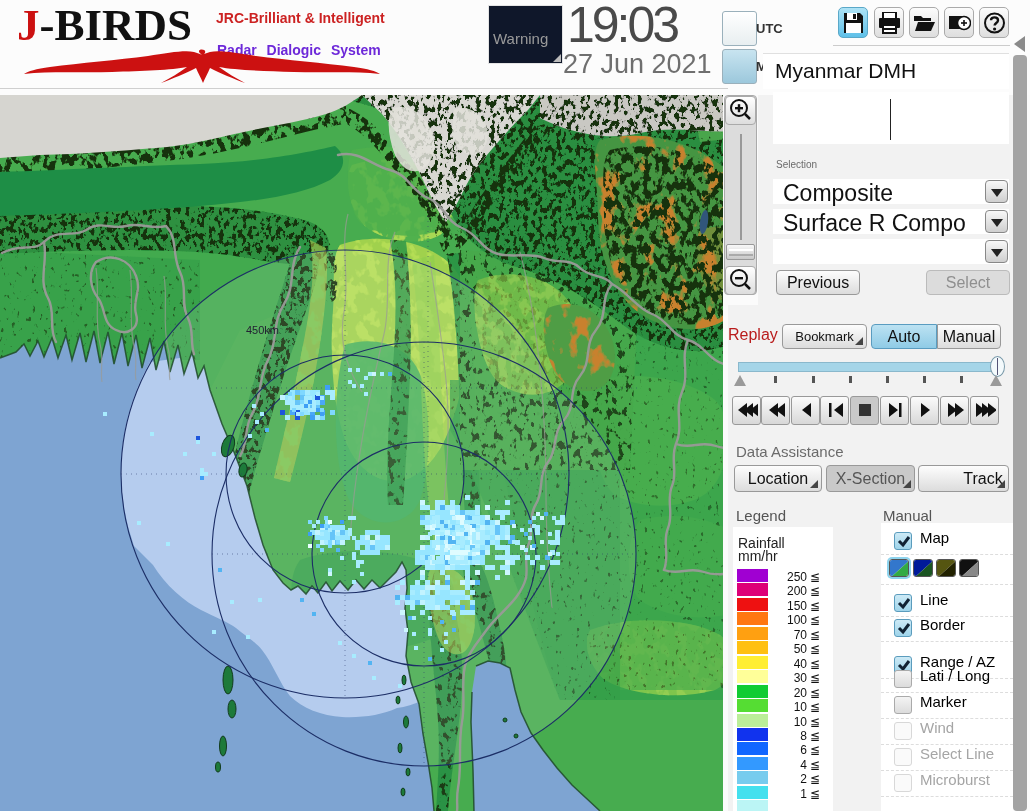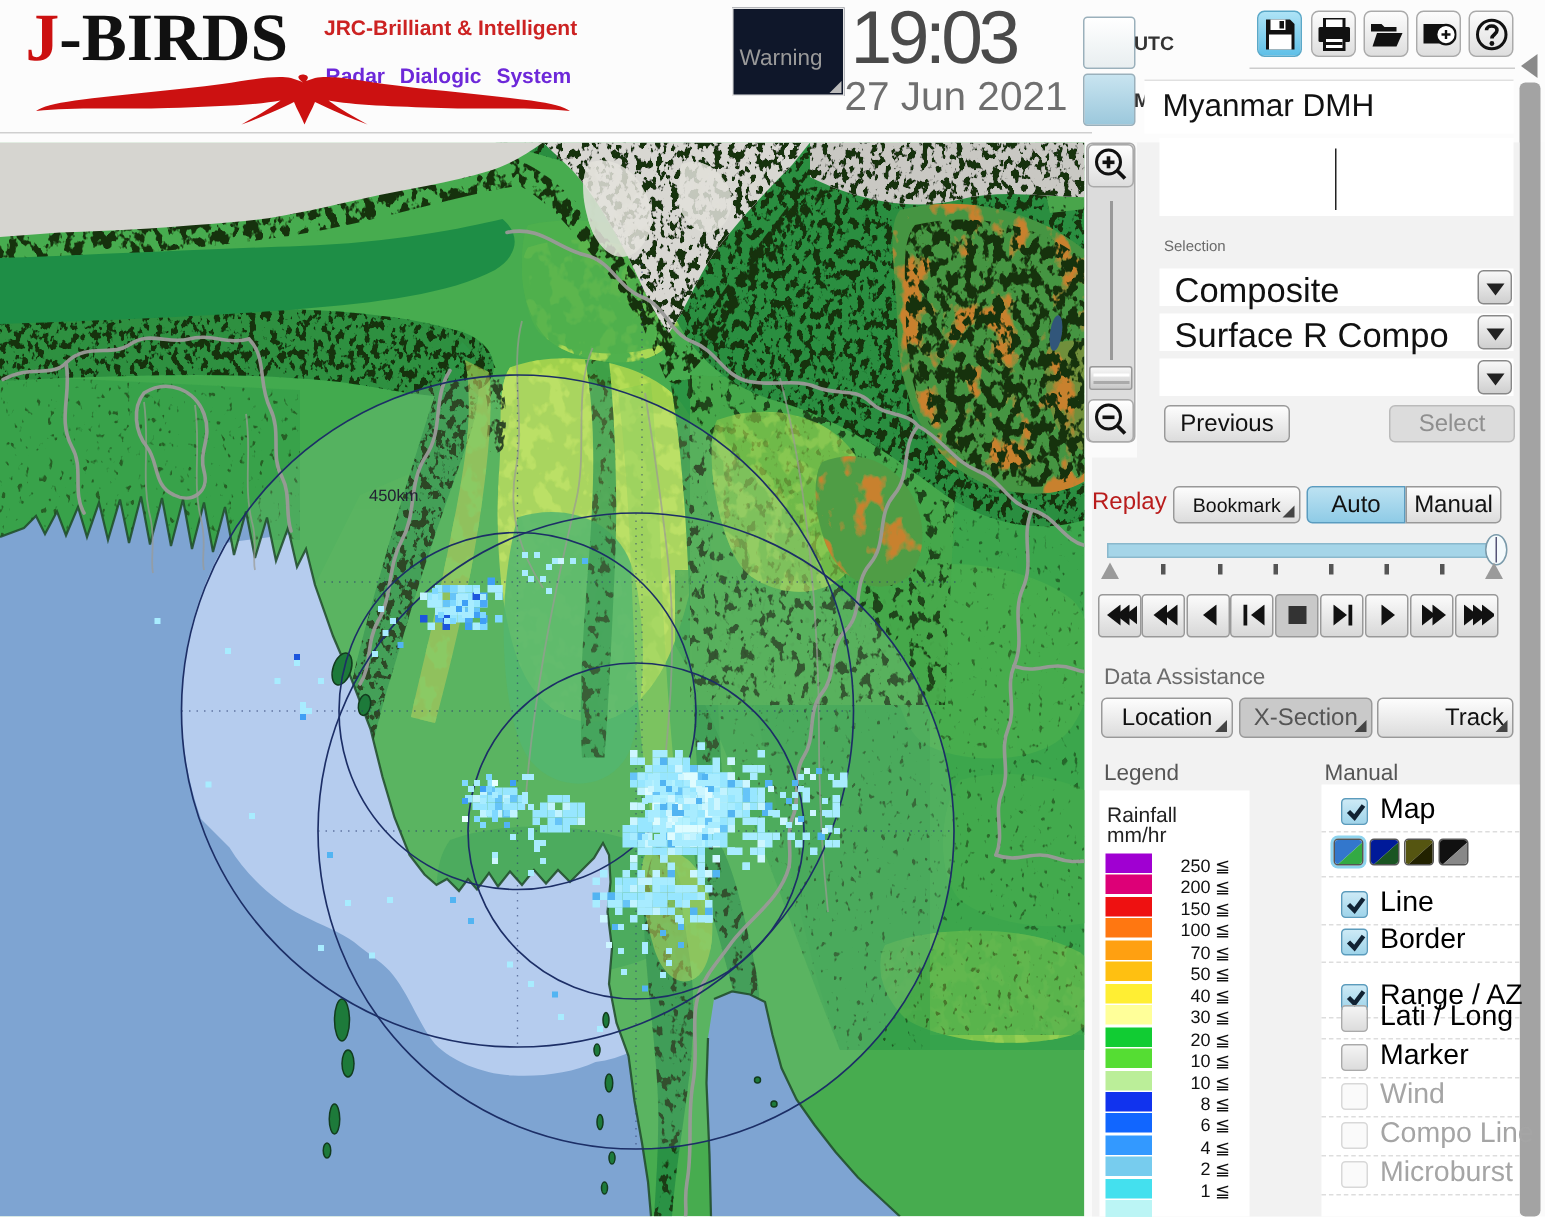--- a/index.html
+++ b/index.html
@@ -76,21 +76,21 @@
 .sw { position:absolute; left:4px; width:31px; height:13px; }
 .swlab { position:absolute; width:40px; font-size:12px; color:#111; text-align:right; }
 .swle { position:absolute; font-size:12px; color:#111; }
 #overlaybox { position:absolute; left:153px; top:428px; width:132px; height:288px; background:#fff; }
 .ovrow { position:absolute; left:0px; width:132px; height:26px; border-bottom:1px dashed #ddd; }
 .ovcb { position:absolute; left:13px; top:3px; width:18px; height:18px; border-radius:3px; }
 .cbon { background:linear-gradient(#cdeaf6,#9fd4ea); border:1px solid #5b9cbd; }
 .cboff { background:linear-gradient(#f4f4f4,#dcdcdc); border:1px solid #aaa; }
 .cbdis { background:#fafafa; border:1px solid #d8d8d8; }
 .ovcb svg { position:absolute; left:1px; top:1px; }
-.ovtxt { position:absolute; left:39px; top:0px; font-size:19px; color:#000; white-space:nowrap; }
+.ovtxt { position:absolute; left:39px; top:0px; font-size:15px; color:#000; white-space:nowrap; }
 .ovdis { color:#a5a5a5; }
 .mapsw { position:absolute; top:0px; width:20px; height:18px; border-radius:3px; border:1px solid #555; overflow:hidden; }
 #msw1 { left:8px; box-shadow:0 0 0 2px #8ed4ee; }
 #msw2 { left:32px; } #msw3 { left:55px; } #msw4 { left:78px; }
 </style>
 </head>
 <body>
 <div id="root">
   <div id="header">
     <div id="logoJ"><span class="j">J</span>-BIRDS</div>
@@ -1428,21 +1428,21 @@
         <div class="ovrow" style="top: 170px;">
           <div class="ovcb cboff"></div>
           <div class="ovtxt">Marker</div>
         </div>
         <div class="ovrow" style="top: 196px;">
           <div class="ovcb cbdis"></div>
           <div class="ovtxt ovdis">Wind</div>
         </div>
         <div class="ovrow" style="top: 222px;">
           <div class="ovcb cbdis"></div>
-          <div class="ovtxt ovdis">Compo Line</div>
+          <div class="ovtxt ovdis">Select Line</div>
         </div>
         <div class="ovrow" style="top: 248px;">
           <div class="ovcb cbdis"></div>
           <div class="ovtxt ovdis">Microburst</div>
         </div>
       </div>
   <div class="playbtn" style="left: 4px;">
         <svg width="21" height="15" viewBox="0 0 21 15">
           <polygon points="10,0 10,14 1,7" fill="#111"></polygon>
           <polygon points="16,0 16,14 7,7" fill="#111"></polygon>

